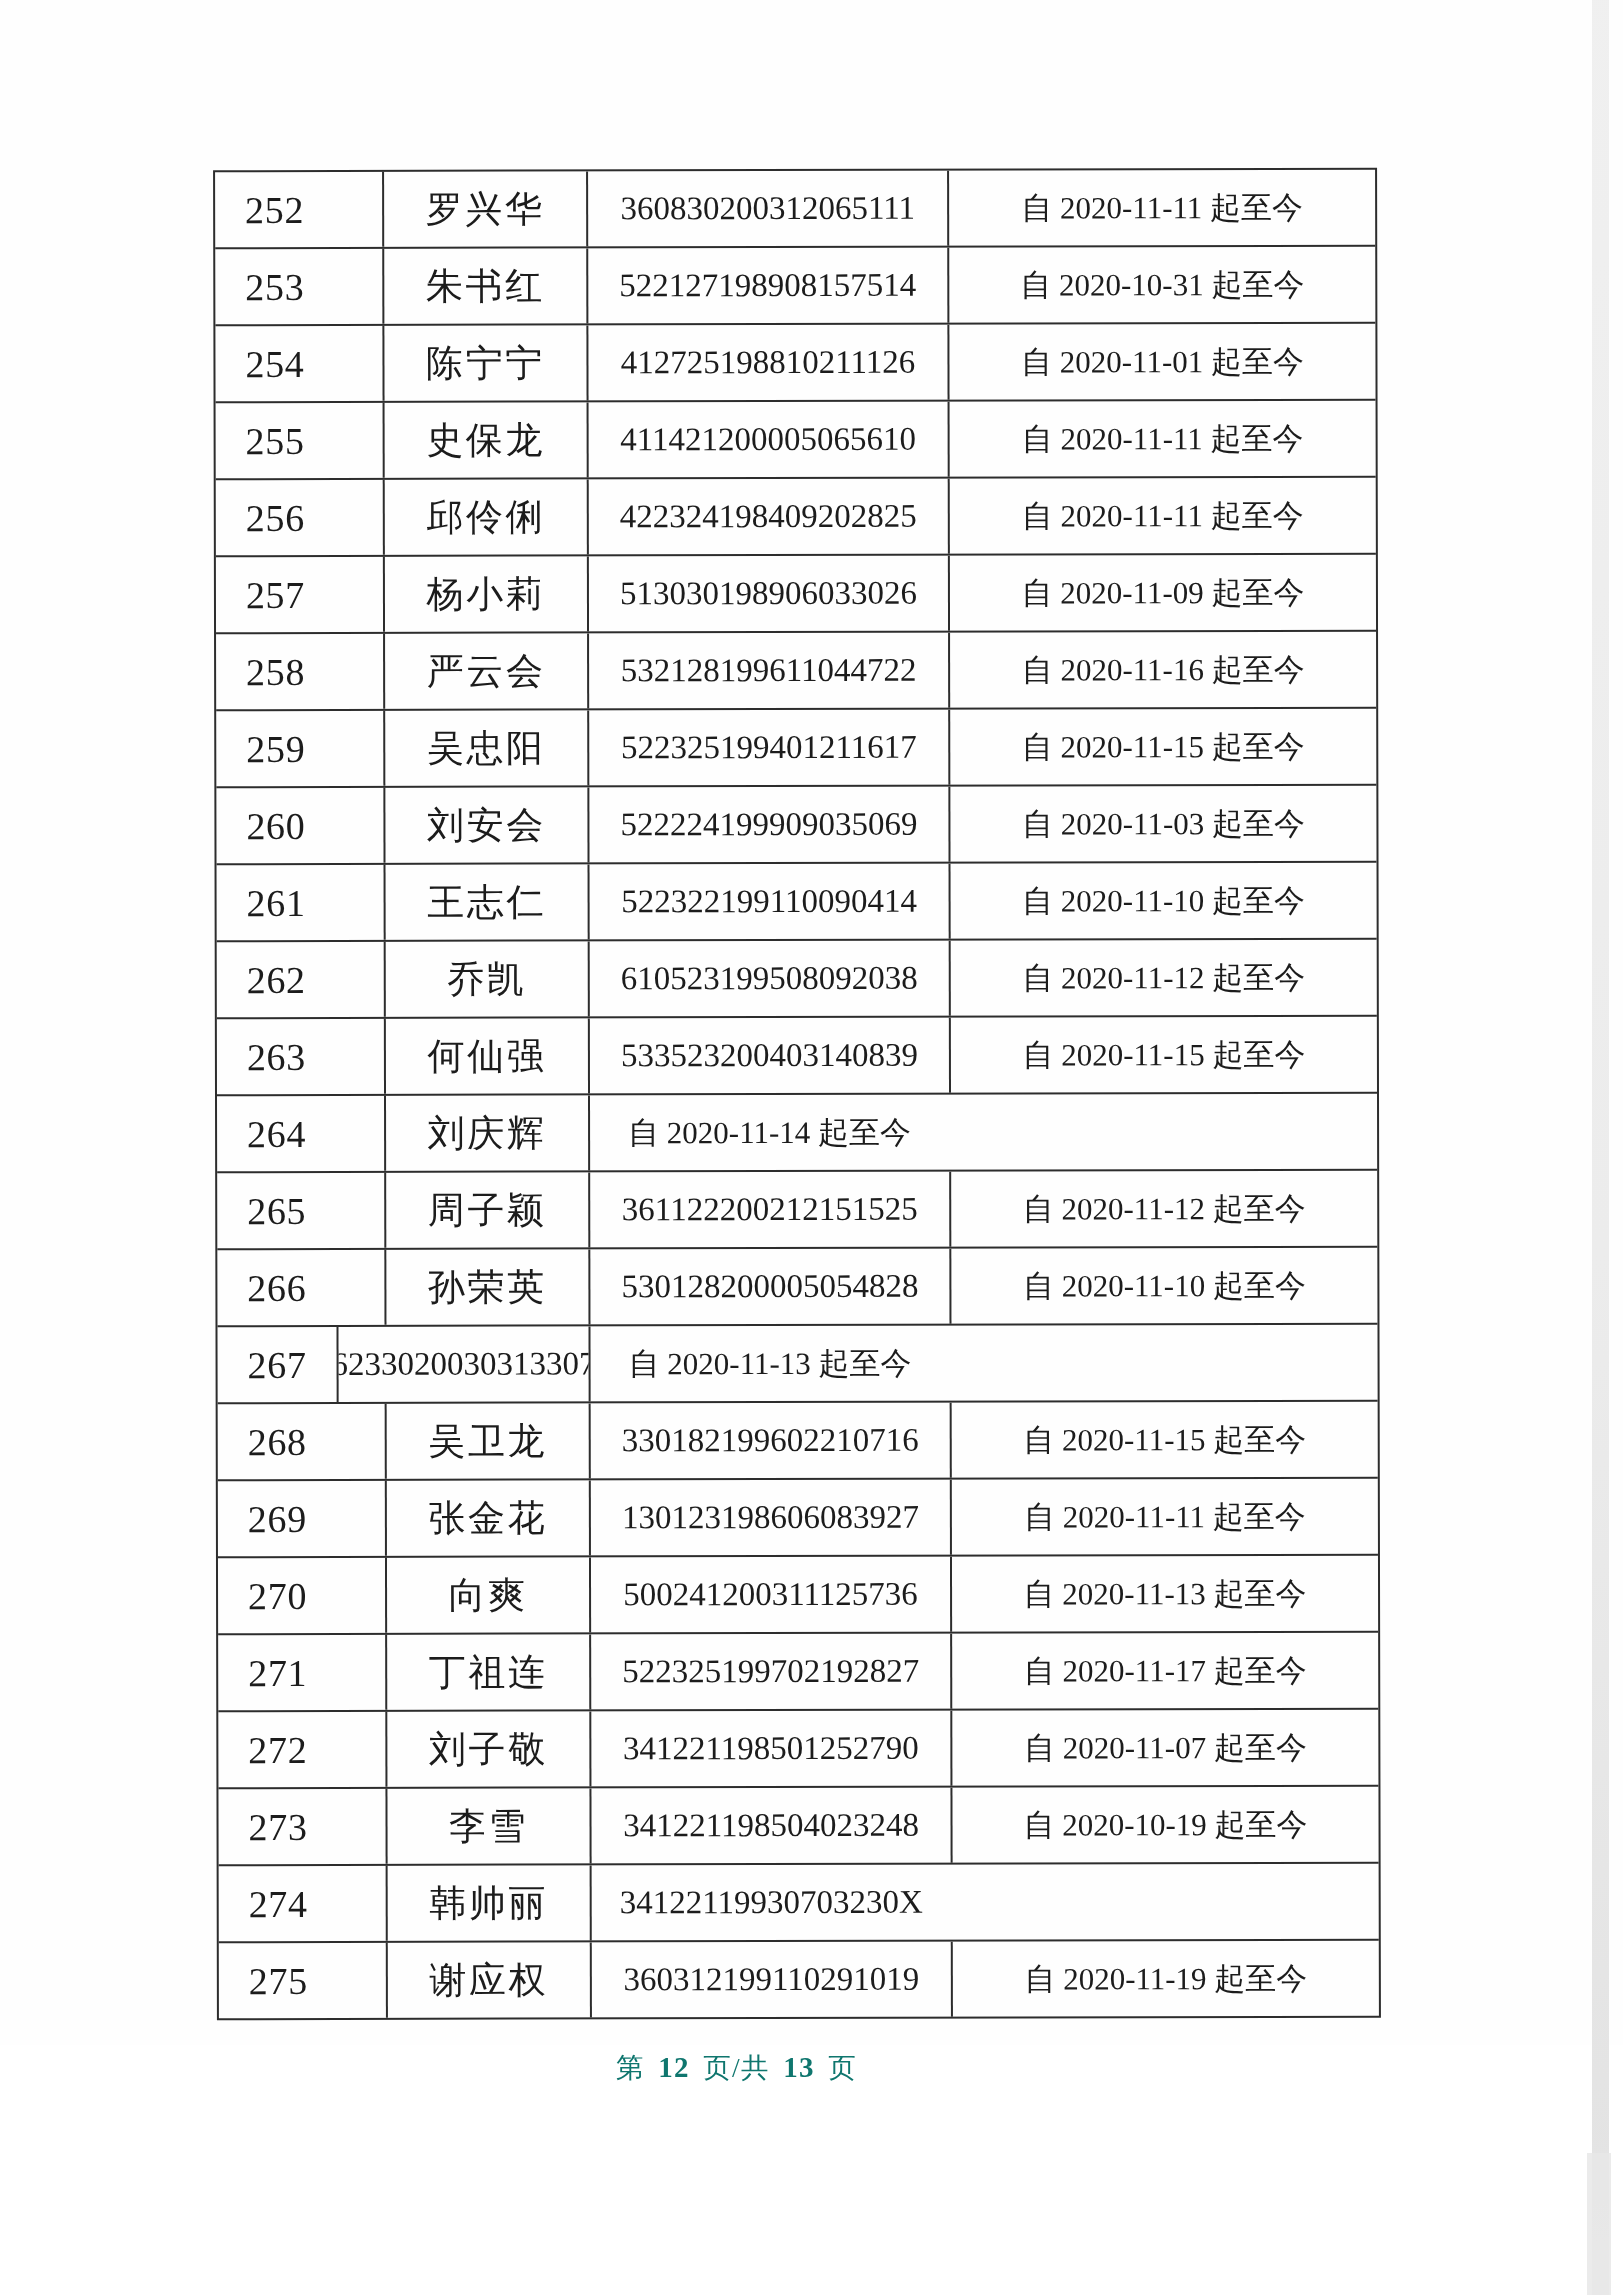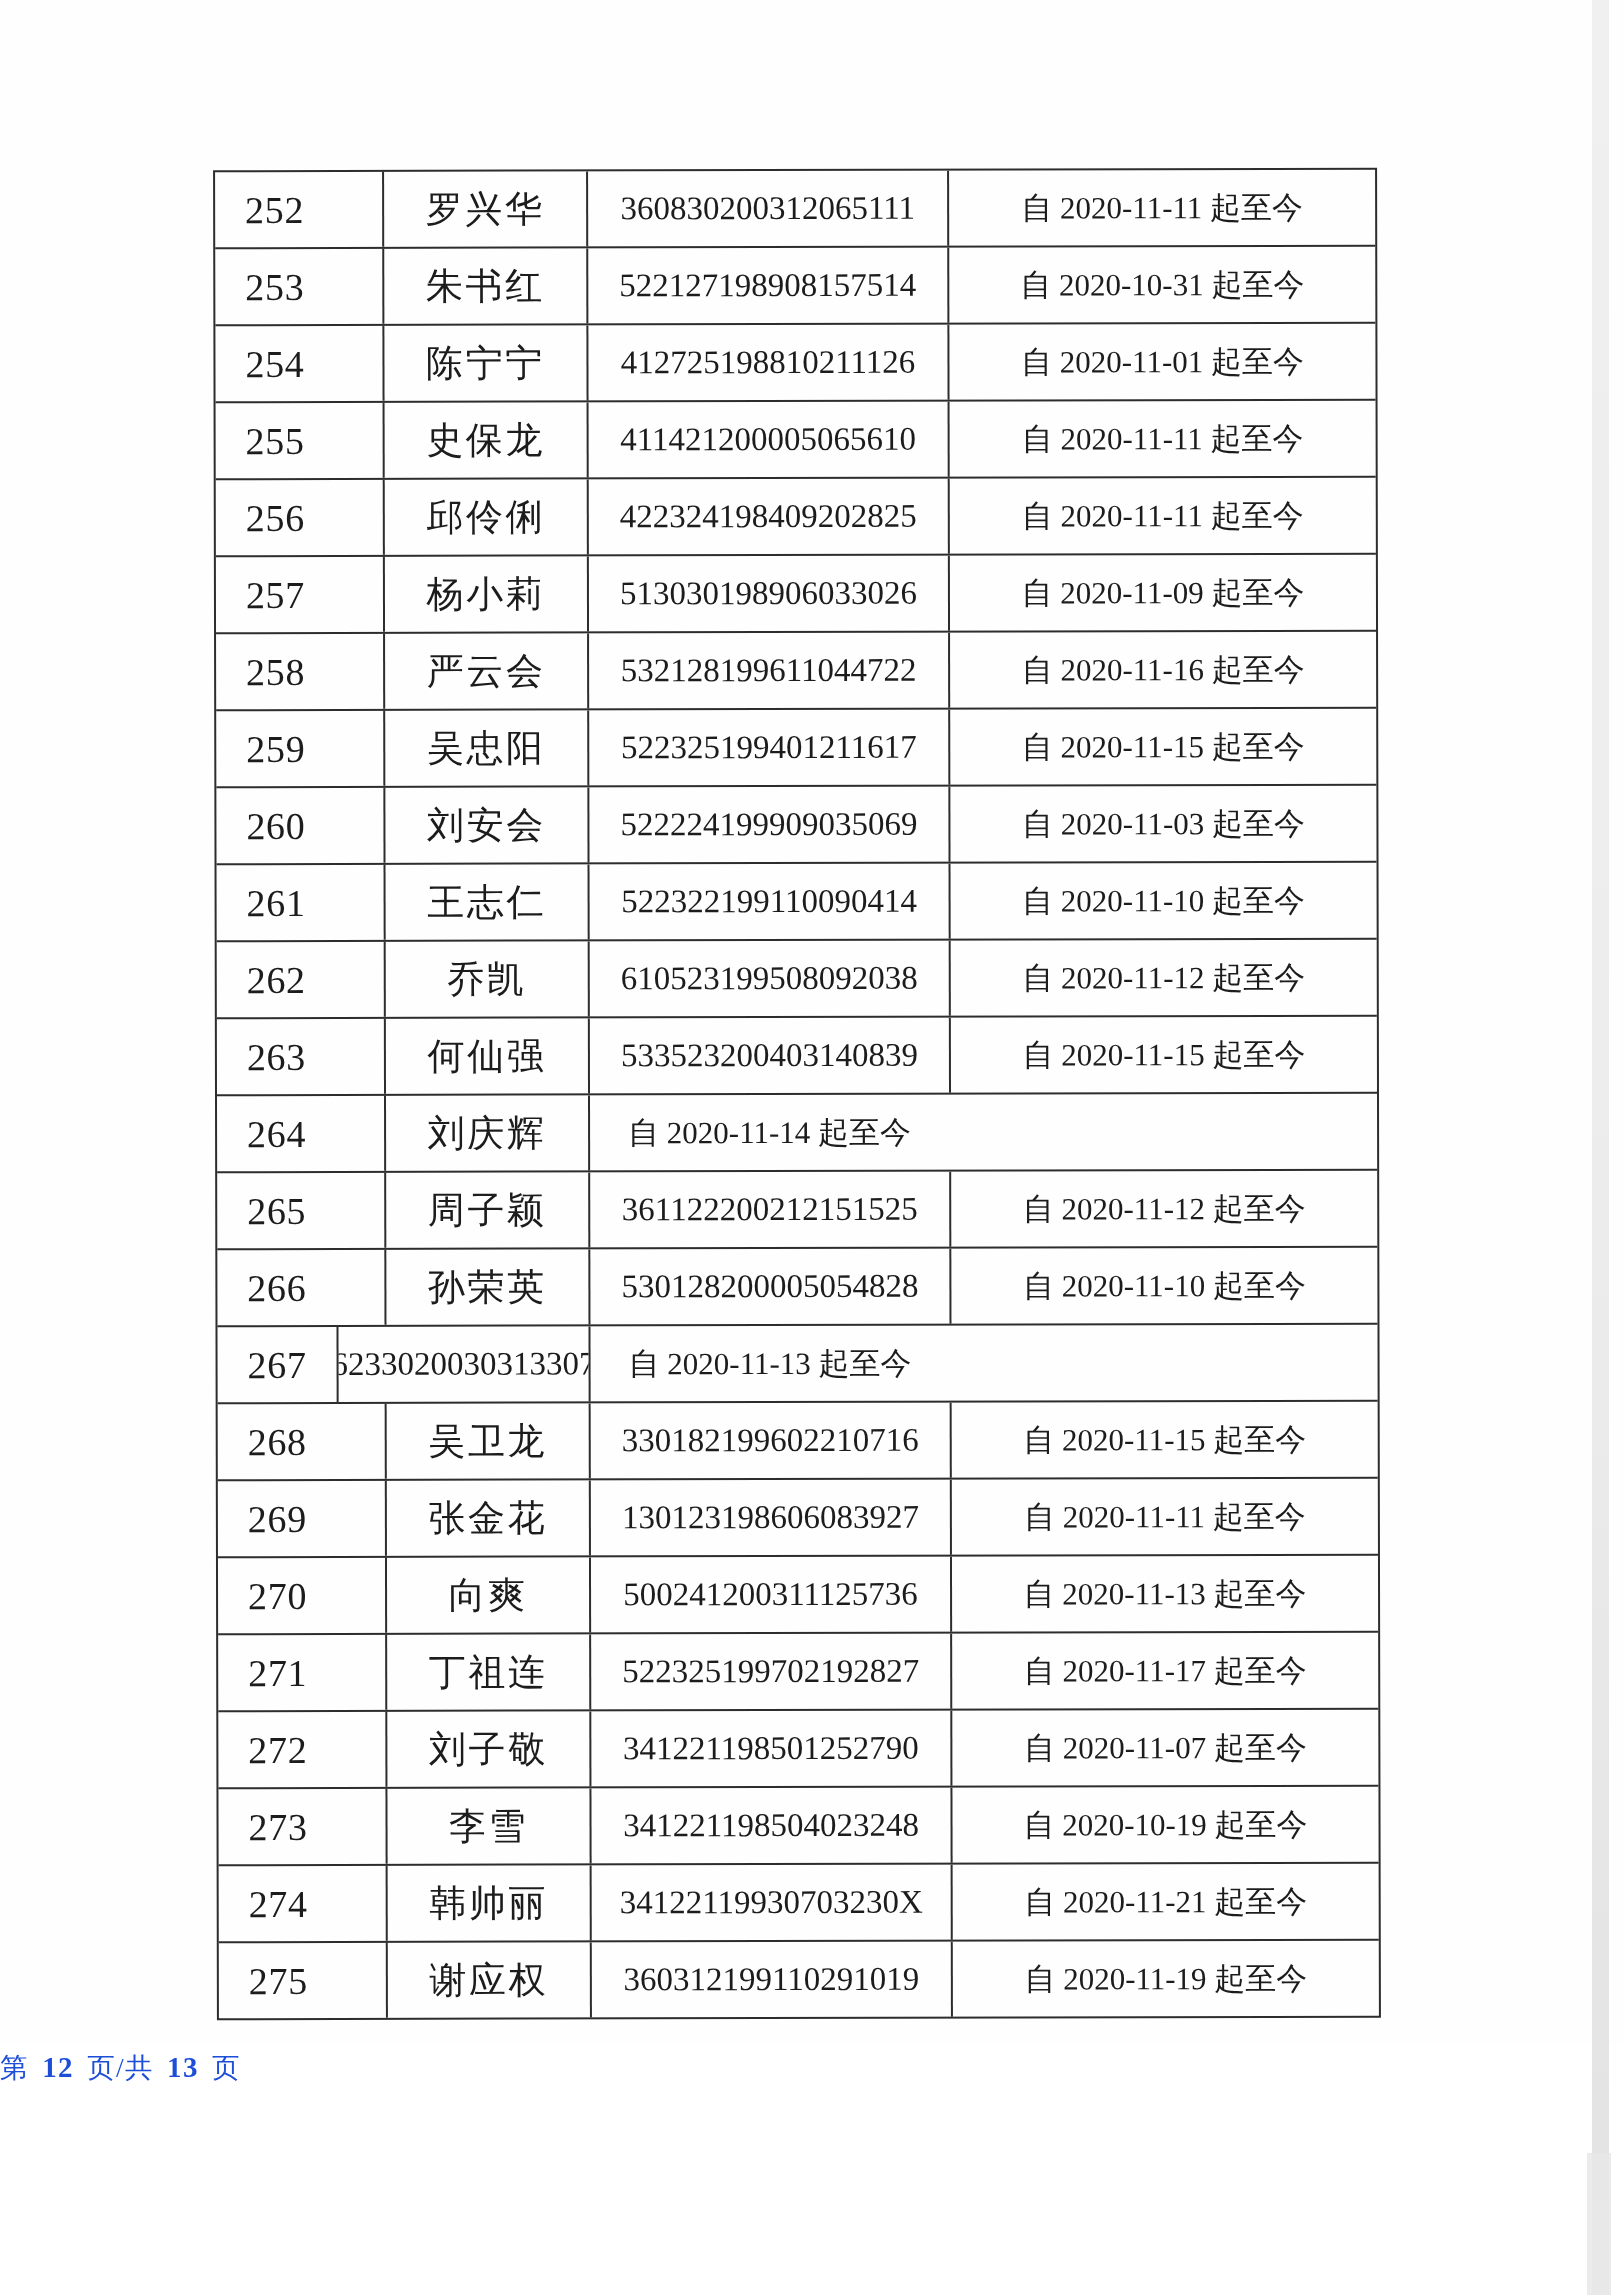--- a/index.html
+++ b/index.html
@@ -66,23 +66,24 @@
   .c-no    { font-size: 38px; letter-spacing: 0.7px; }
   .c-name  { font-size: 37px; letter-spacing: 2.6px; margin-left: 48px; }
   .c-id    { font-size: 33px; letter-spacing: 0px; }
   .c-period{ font-size: 31px; }
   
   .footer {
     position: absolute;
     left: 0;
     top: 2050px;
     width: 1473px;
+    text-align: center;
     font-size: 27.5px;
     letter-spacing: 1.3px;
-    color: #1d4ed8;
+    color: #0f766e;
   }
   .footer b { font-size: 29px; padding: 0 5.2px; }
 </style>
 </head>
 <body>
 
 <div class="page">
 
   <div class="scan-streak"></div>
   <div class="scan-streak-foot"></div>
@@ -215,21 +216,20 @@
       <div class="row">
         <div class="cell c-no">273</div>
         <div class="cell c-name">李雪</div>
         <div class="cell c-id">341221198504023248</div>
         <div class="cell c-period">自 2020-10-19 起至今</div>
       </div>
       <div class="row">
         <div class="cell c-no">274</div>
         <div class="cell c-name">韩帅丽</div>
         <div class="cell c-id">34122119930703230X</div>
-        <div class="cell c-period">自 2020-11-21 起至今</div>
       </div>
       <div class="row">
         <div class="cell c-no">275</div>
         <div class="cell c-name">谢应权</div>
         <div class="cell c-id">360312199110291019</div>
         <div class="cell c-period">自 2020-11-19 起至今</div>
       </div>
     </div>
 
   <div class="footer">

